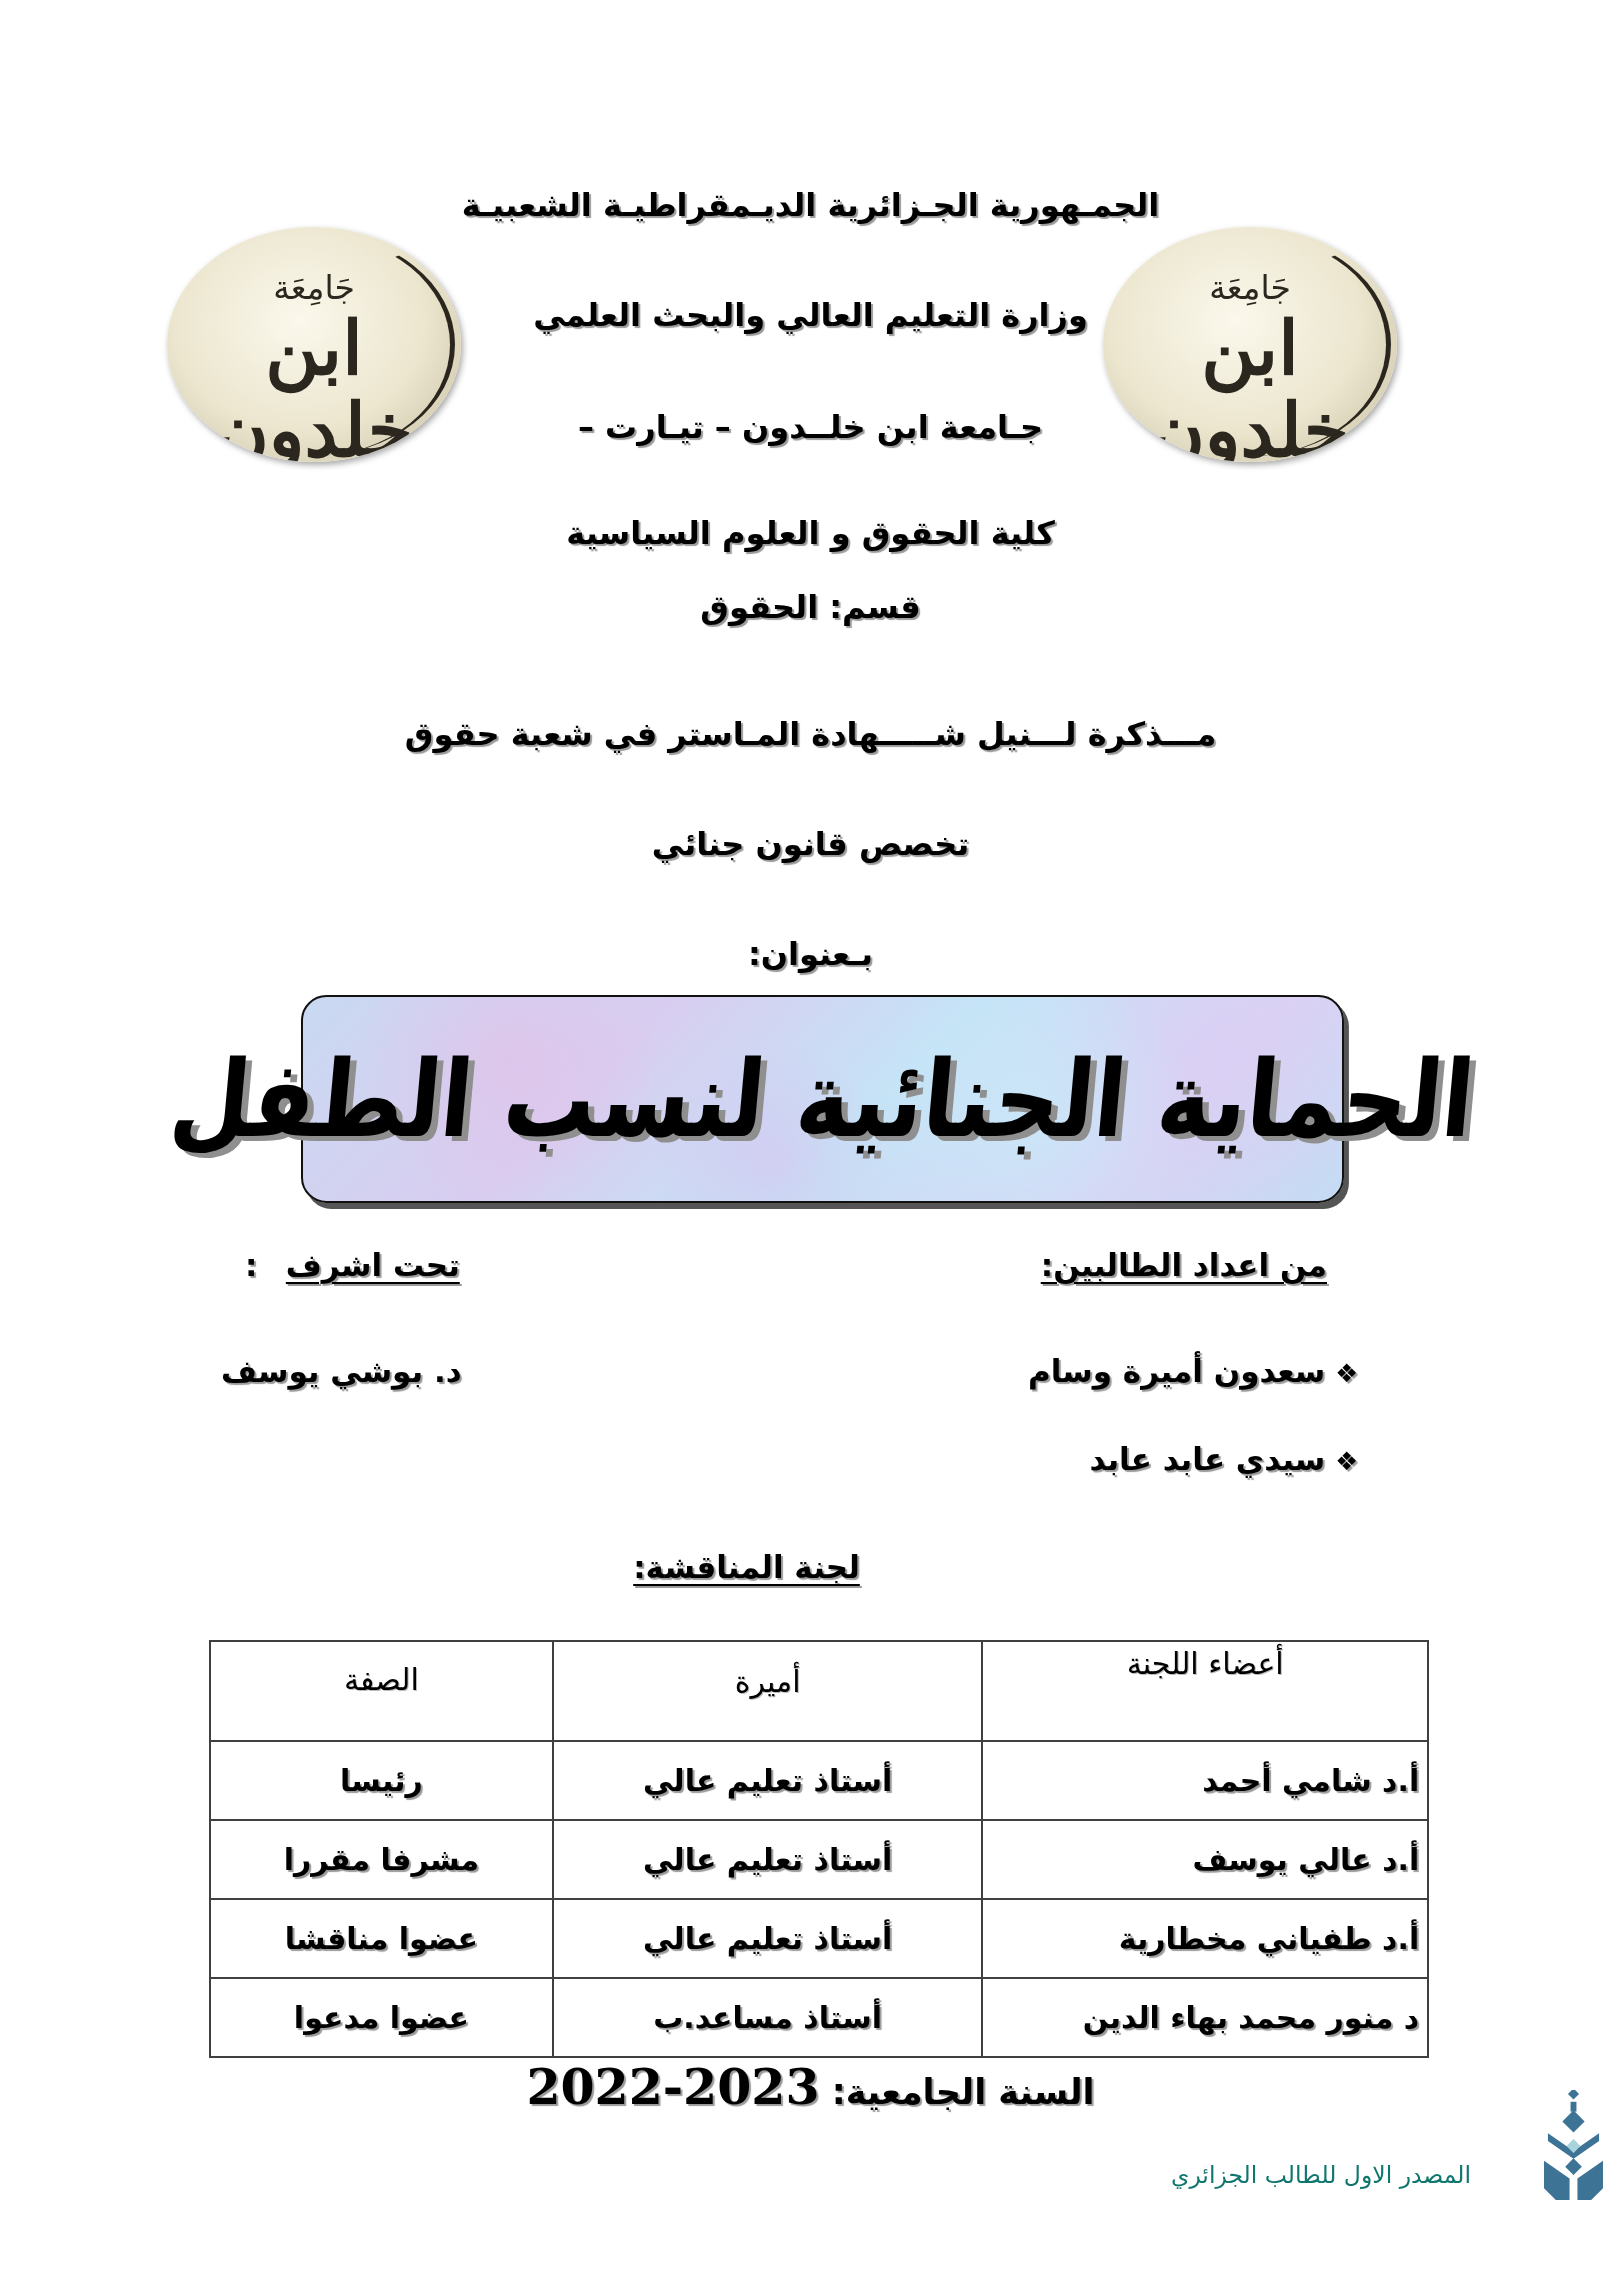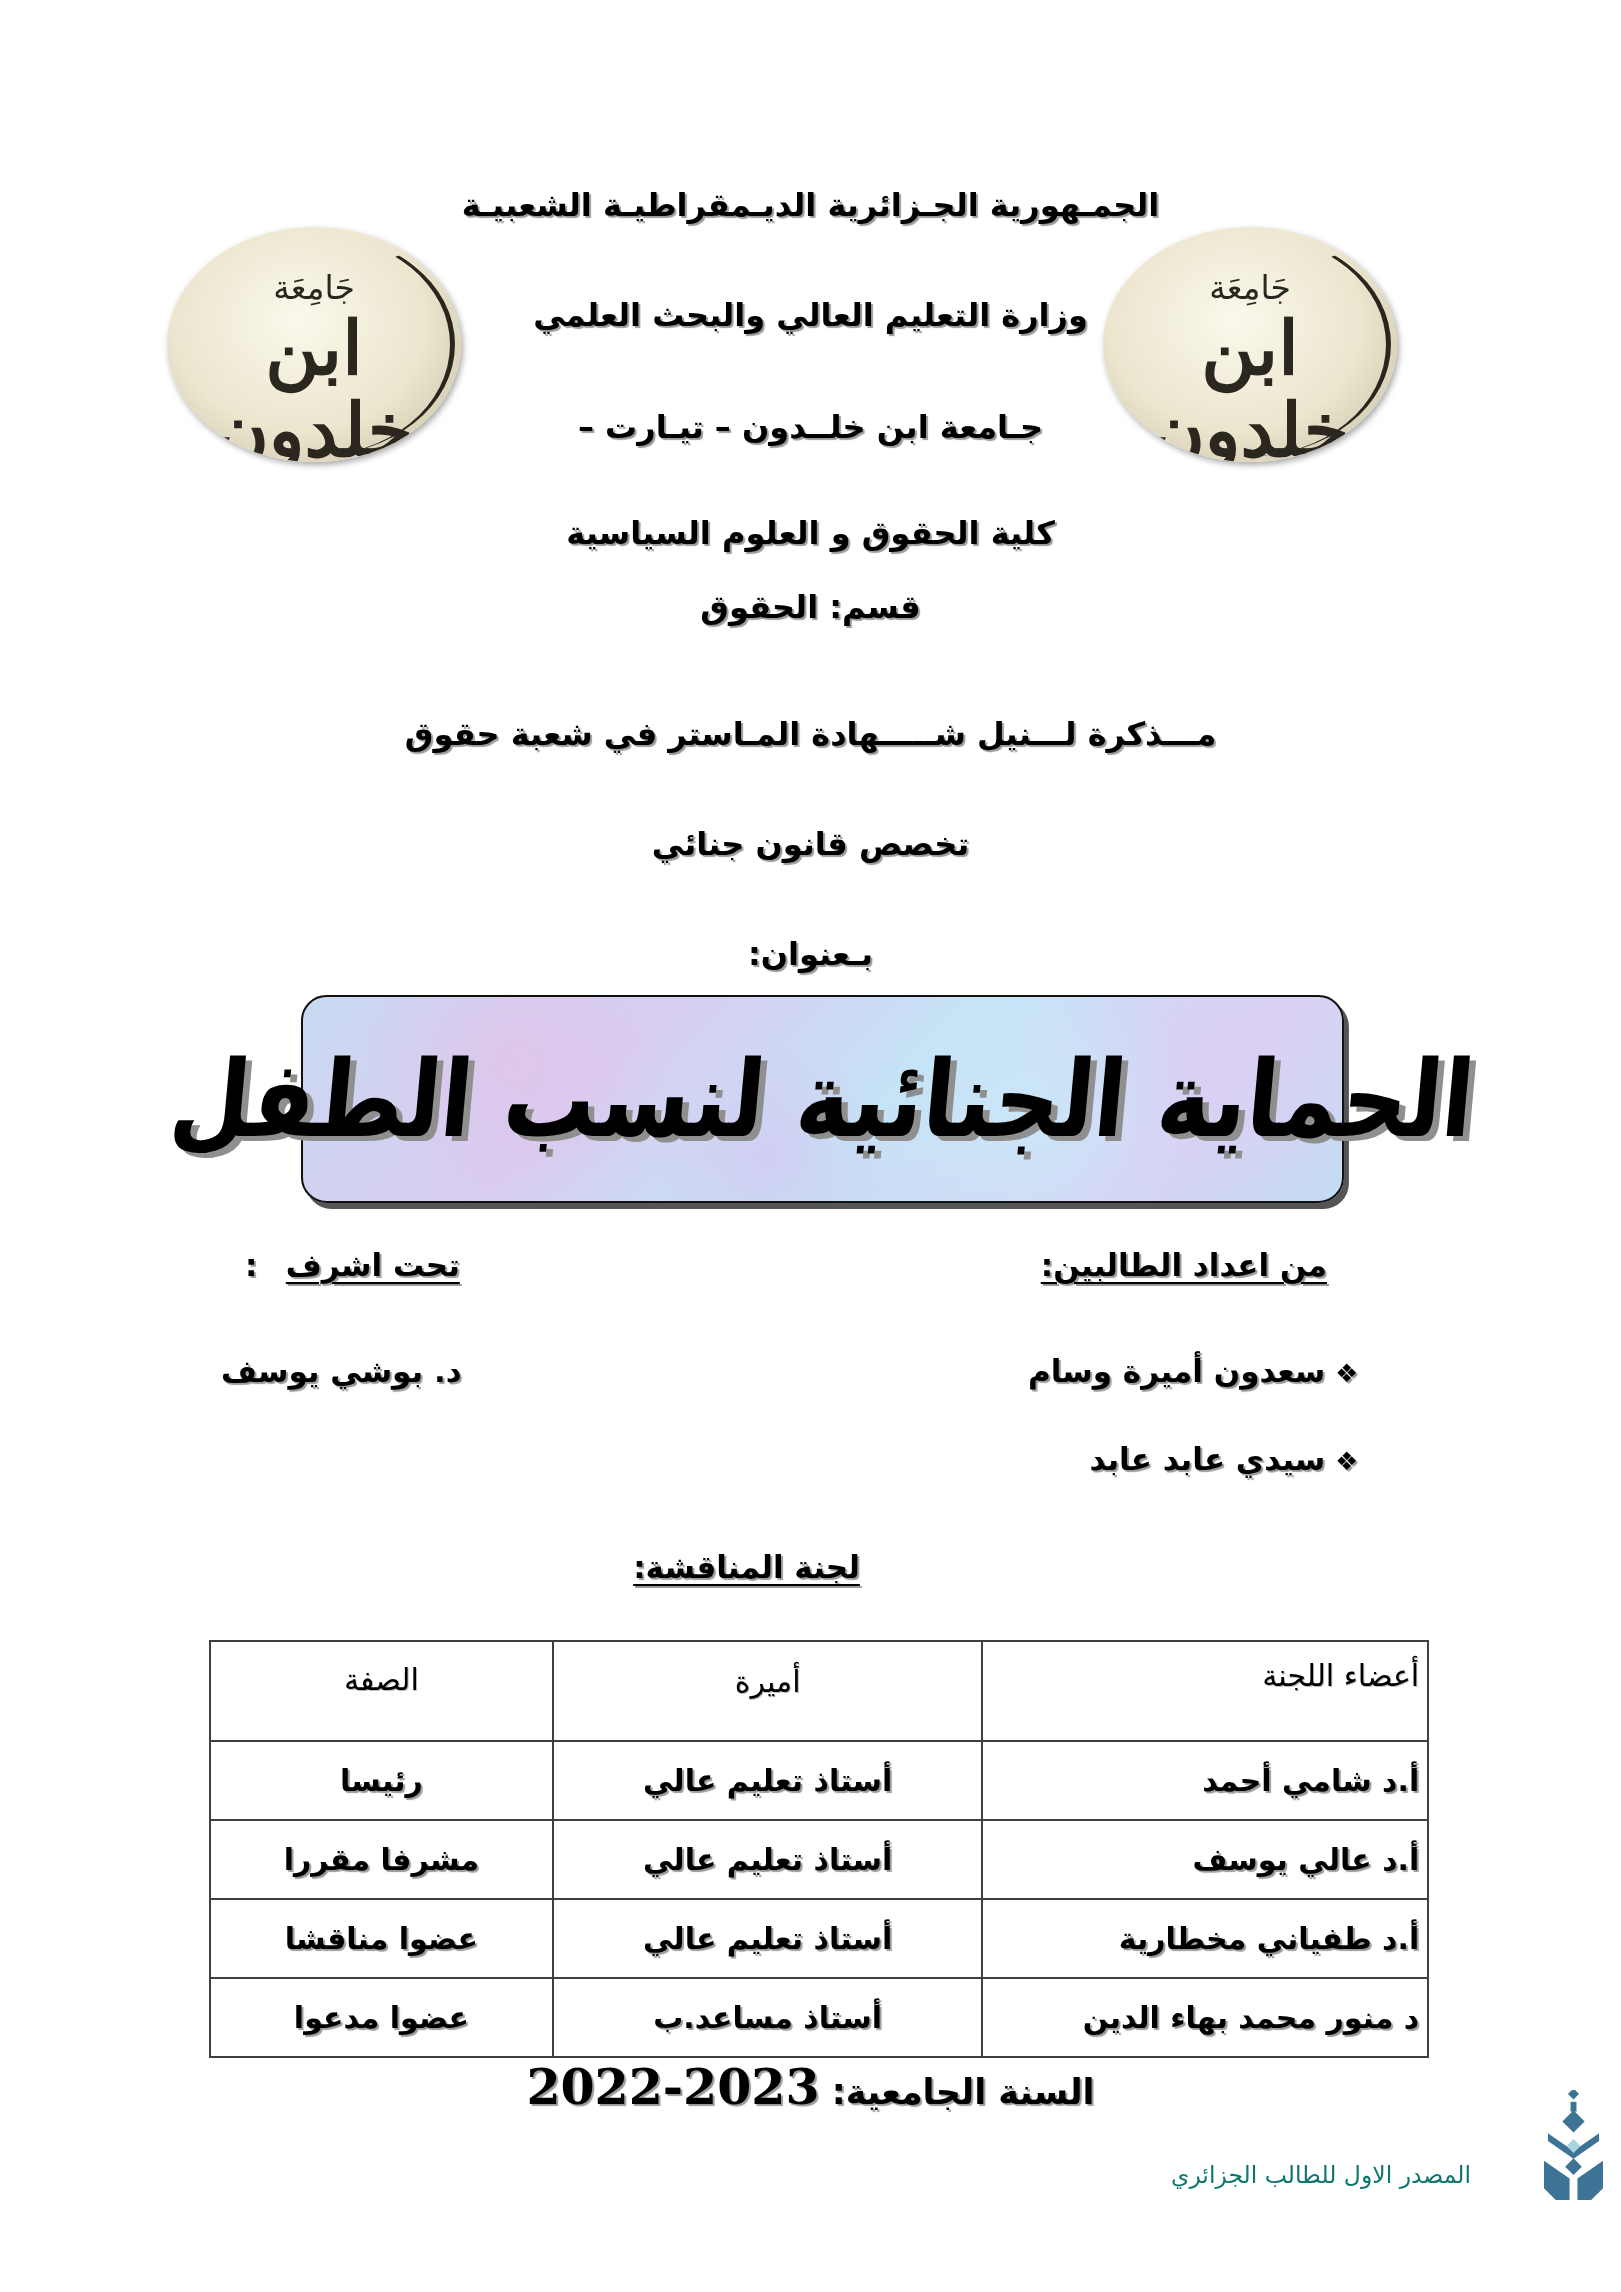--- a/index.html
+++ b/index.html
@@ -33,21 +33,21 @@
   .lbl { font-weight:bold; font-size:31px; direction:rtl; text-shadow:2px 2px 1px #9a9a9a; white-space:nowrap; }
   .u { text-decoration:underline; text-underline-offset:5.9px; text-decoration-thickness:2px; }
   .bullet { font-size:25.5px; margin-left:9.8px; }
   table.committee { position:absolute; left:209px; top:1640px; width:1220px; border-collapse:collapse; direction:rtl; }
   table.committee td { border:2px solid #404040; font-weight:bold; font-size:30px; text-shadow:2px 2px 1px #9a9a9a;
                         height:77px; padding:0 7.8px; }
   table.committee tr.head td { height:76px; vertical-align:top; padding-top:11.8px; font-weight:normal; text-shadow:1px 1px 0 #bbb; }
   table.committee td.c-name { width:428px; }
   table.committee td.c-rank { width:412px; text-align:center; }
   table.committee td.c-role { text-align:center; }
-  table.committee tr.head td.c-name { padding-top:16px; }
+  table.committee tr.head td.c-name { text-align:center; padding-top:4px; }
   table.committee tr.head td.c-rank { padding-top:21.6px; }
   table.committee tr.head td.c-role { padding-top:19.6px; }
   .year { position:absolute; left:0; width:1621px; top:2058px; text-align:center; direction:rtl;
           font-weight:bold; font-size:35px; text-shadow:2px 2px 1px #9a9a9a; }
   .year .num { font-family:"DejaVu Serif", "Liberation Serif", serif; font-size:49px; }
   .brand { position:absolute; left:1171px; top:2112px; width:436px; height:98px; }
   .brand .en { position:absolute; left:0; top:0; font-family:"DejaVu Sans", sans-serif; font-size:41px;
                letter-spacing:2px; color:#5f9fae; white-space:nowrap; }
   .brand .ar { position:absolute; left:0; top:49px; width:372px; font-size:23.5px; color:#0f766e;
                direction:rtl; text-align:left; white-space:nowrap; }

